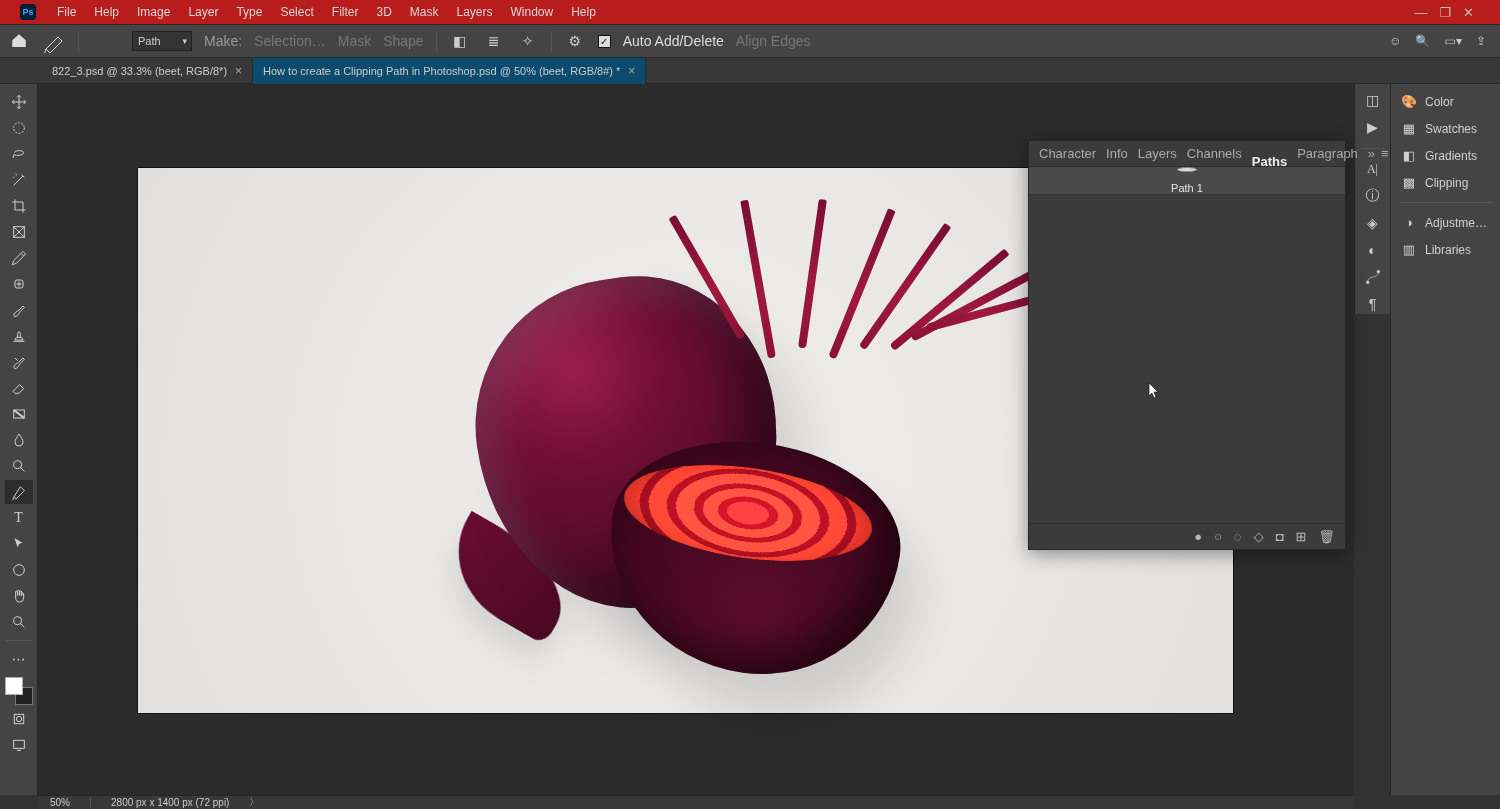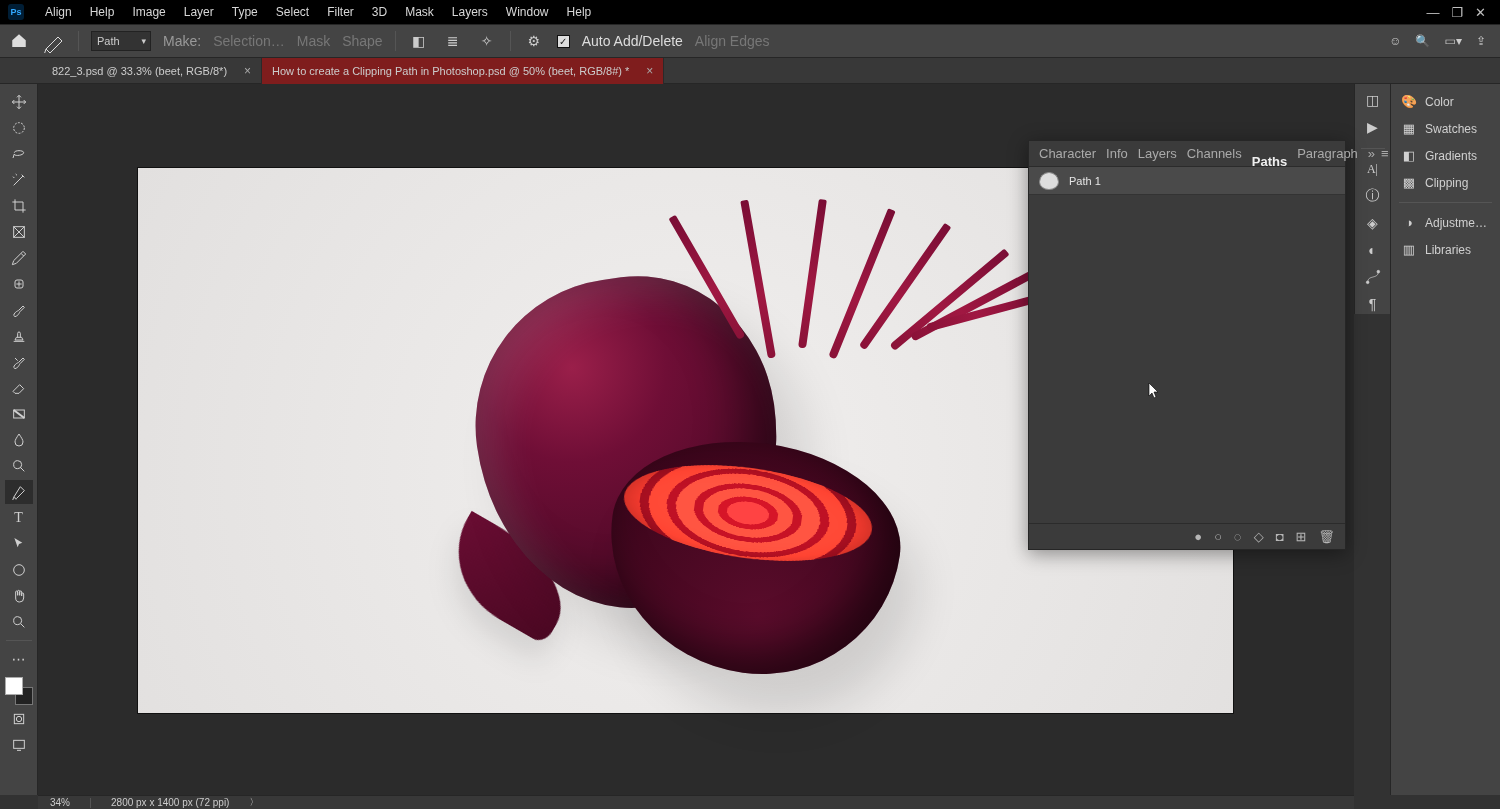--- a/index.html
+++ b/index.html
@@ -7,22 +7,22 @@
     width: 1500px; height: 809px;
     background: #323232;
     font-family: "Segoe UI", Tahoma, sans-serif;
     font-size: 12px; color: #d7d7d7;
     overflow: hidden; position: relative;
   }
 
   
   .menu-bar {
     display: flex; align-items: center;
-    height: 24px; background: #000000;
-    padding: 0 8px;
+    height: 24px; background: #b91c1c;
+    padding: 0 20px;
   }
   .menu-bar .ps-logo {
     width: 16px; height: 16px;
     background: #001e36; color: #31a8ff;
     font-size: 9px; font-weight: bold;
     border-radius: 3px;
     display: flex; align-items: center; justify-content: center;
     margin-right: 12px;
   }
   .menu-item { padding: 4px 9px; cursor: default; }
@@ -33,41 +33,41 @@
   .options-bar {
     display: flex; align-items: center;
     height: 34px; background: #444444;
     border-top: 1px solid #262626; border-bottom: 1px solid #262626;
     padding: 0 8px; gap: 12px;
   }
   .home-btn { width: 22px; height: 22px; display:flex; align-items:center; justify-content:center; }
   .tool-preset { width: 24px; height: 20px; display:flex; align-items:center; justify-content:center; font-size:16px; }
   .mode-select {
     width: 60px; height: 20px; background: #333; border: 1px solid #222;
-    font-size: 11px; color: #ccc; display:flex; align-items:center; padding:0 5px; position:relative;
+    font-size: 11px; color: #ccc; display:flex; align-items:center; padding:0 5px; position:relative;margin-left:41px;
   }
   .mode-select::after { content:"▾"; position:absolute; right:4px; font-size:9px; }
   .opt-label { font-size: 14px; color: #999; }
   .opt-disabled { color: #777; }
   .opt-ico { width: 22px; height:22px; display:flex; align-items:center; justify-content:center; font-size:14px; color:#ccc;}
   .opt-chk { width:13px; height:13px; background:#ddd; border:1px solid #111; display:inline-flex; align-items:center; justify-content:center; font-size:10px; color:#222;}
   .options-right { margin-left:auto; display:flex; gap:14px; align-items:center; padding-right:6px; color:#ccc;}
 
   
   .doc-tabs {
     display: flex; align-items: center;
     height: 26px; background: #383838;
     border-bottom: 1px solid #262626;
     padding-left: 42px;
   }
   .doc-tab {
-    height: 26px; padding: 0 10px; display: flex; align-items: center; gap: 17px;
+    height: 26px; padding: 0 10px; display: flex; align-items: center; gap: 8px;
     font-size: 11px; color: #ccc; border-right: 1px solid #2a2a2a;
   }
-  .doc-tab.active { background: #7f1d1d; }
+  .doc-tab.active { background: #0c4a6e; }
   .doc-tab .close { color: #aaa; font-size: 12px; }
 
   
   .toolbar {
     position: absolute; left: 0; top: 84px; bottom: 14px;
     width: 38px; background: #444444;
     border-right: 1px solid #262626;
     display: flex; flex-direction: column; align-items: center;
     padding-top: 6px; gap: 2px;
   }
@@ -192,21 +192,21 @@
     padding:0 10px; border-bottom:1px solid #2b2b2b; font-size:13px; color:#aaa;
   }
   .paths-tabs .tab { cursor:default; }
   .paths-tabs .tab.active { color:#eee; font-weight:600;margin-top:15px; }
   .paths-tabs .right { margin-left:auto; display:flex; gap:6px; color:#aaa;}
   .paths-list { flex:1; overflow:auto; }
   .path-item {
     display:flex; align-items:center; gap:10px;
     height:28px; padding:0 10px;
     background:#4a4a4a; border-bottom:1px solid #333;
-    font-size:11px; color:#e5e5e5;
+    font-size:11px; color:#e5e5e5;flex-direction:column;
   }
   .path-thumb {
     width:20px; height:18px; background:#ddd; border:1px solid #888;
     border-radius:50% 50% 50% 50% / 55% 55% 45% 45%;
   }
   .paths-footer {
     height:26px; border-top:1px solid #2b2b2b;
     display:flex; align-items:center; justify-content:flex-end; gap:12px;
     padding:0 10px; color:#ccc; font-size:13px;
   }
@@ -224,21 +224,21 @@
   .cursor-ptr {
     position:absolute; left:1148px; top:382px;
     width:12px; height:18px; pointer-events:none;
   }
 </style>
 </head>
 <body>
 
 <div class="menu-bar">
   <div class="ps-logo">Ps</div>
-  <div class="menu-item">Align</div>
+  <div class="menu-item">File</div>
   <div class="menu-item">Help</div>
   <div class="menu-item">Image</div>
   <div class="menu-item">Layer</div>
   <div class="menu-item">Type</div>
   <div class="menu-item">Select</div>
   <div class="menu-item">Filter</div>
   <div class="menu-item">3D</div>
   <div class="menu-item">Mask</div>
   <div class="menu-item">Layers</div>
   <div class="menu-item">Window</div>
@@ -519,21 +519,21 @@
     <span>○</span>
     <span>◌</span>
     <span>◇</span>
     <span>◘</span>
     <span>⊞</span>
     <span>🗑</span>
   </div>
 </div>
 
 <div class="status-bar">
-  <span>34%</span>
+  <span>50%</span>
   <div class="status-sep"></div>
   <span>2800 px x 1400 px (72 ppi)</span>
   <span style="font-size:9px;">〉</span>
 </div>
 
 <svg class="cursor-ptr" viewBox="0 0 12 18">
   <path d="M1 1l0 13 3-3 2 5 2-1-2-5 4 0z" fill="#fff" stroke="#000" stroke-width="0.6"></path>
 </svg>
 
 </body></html>

